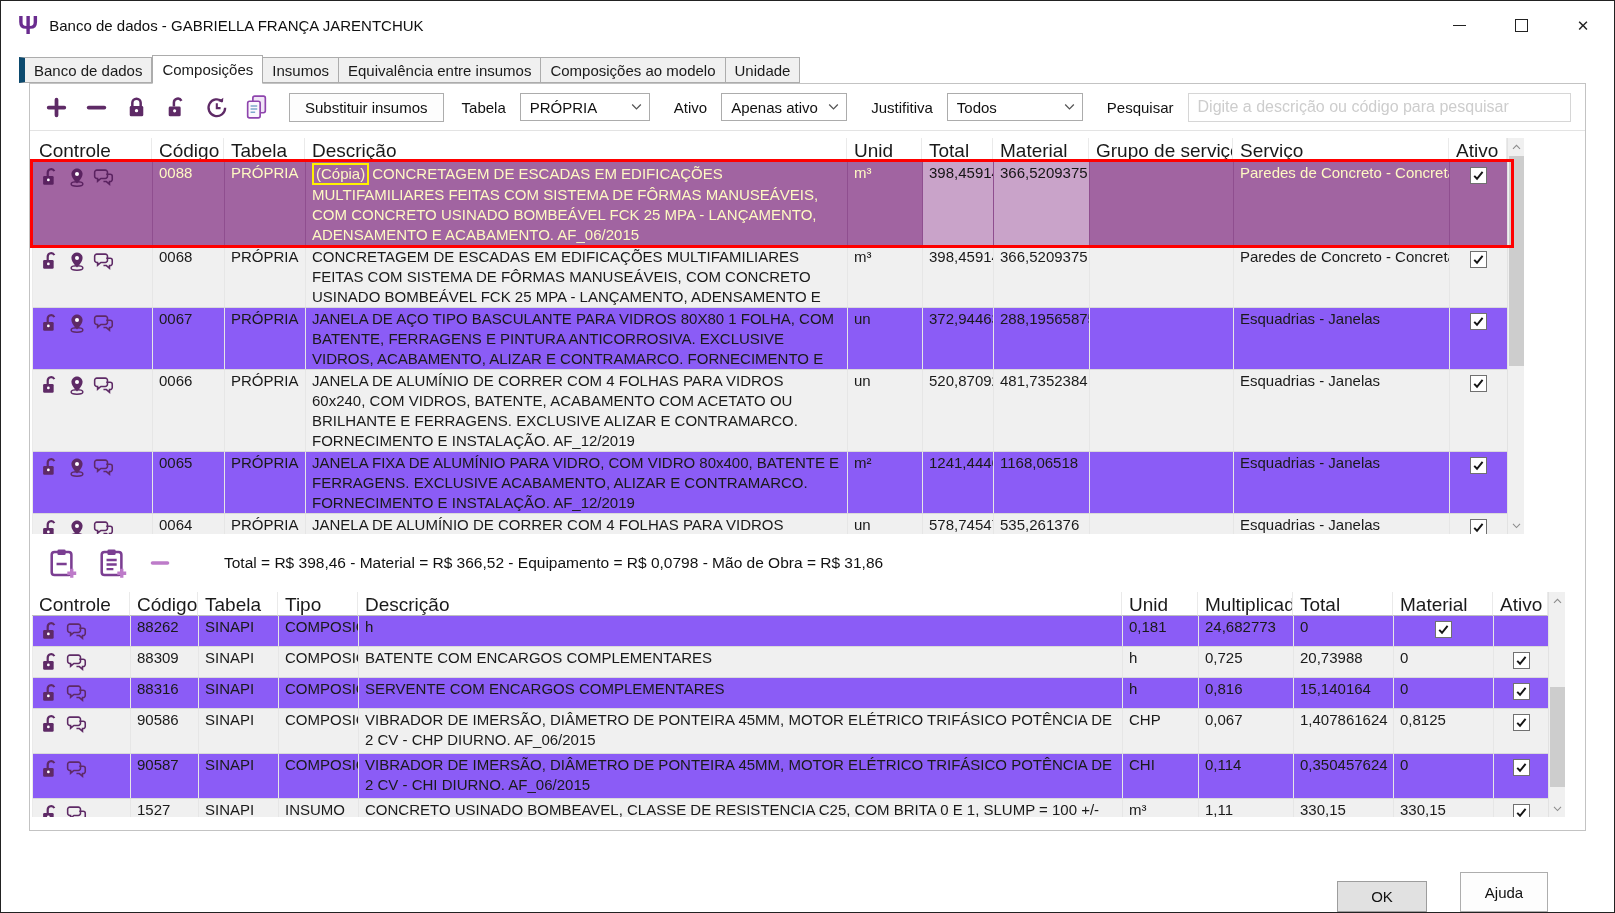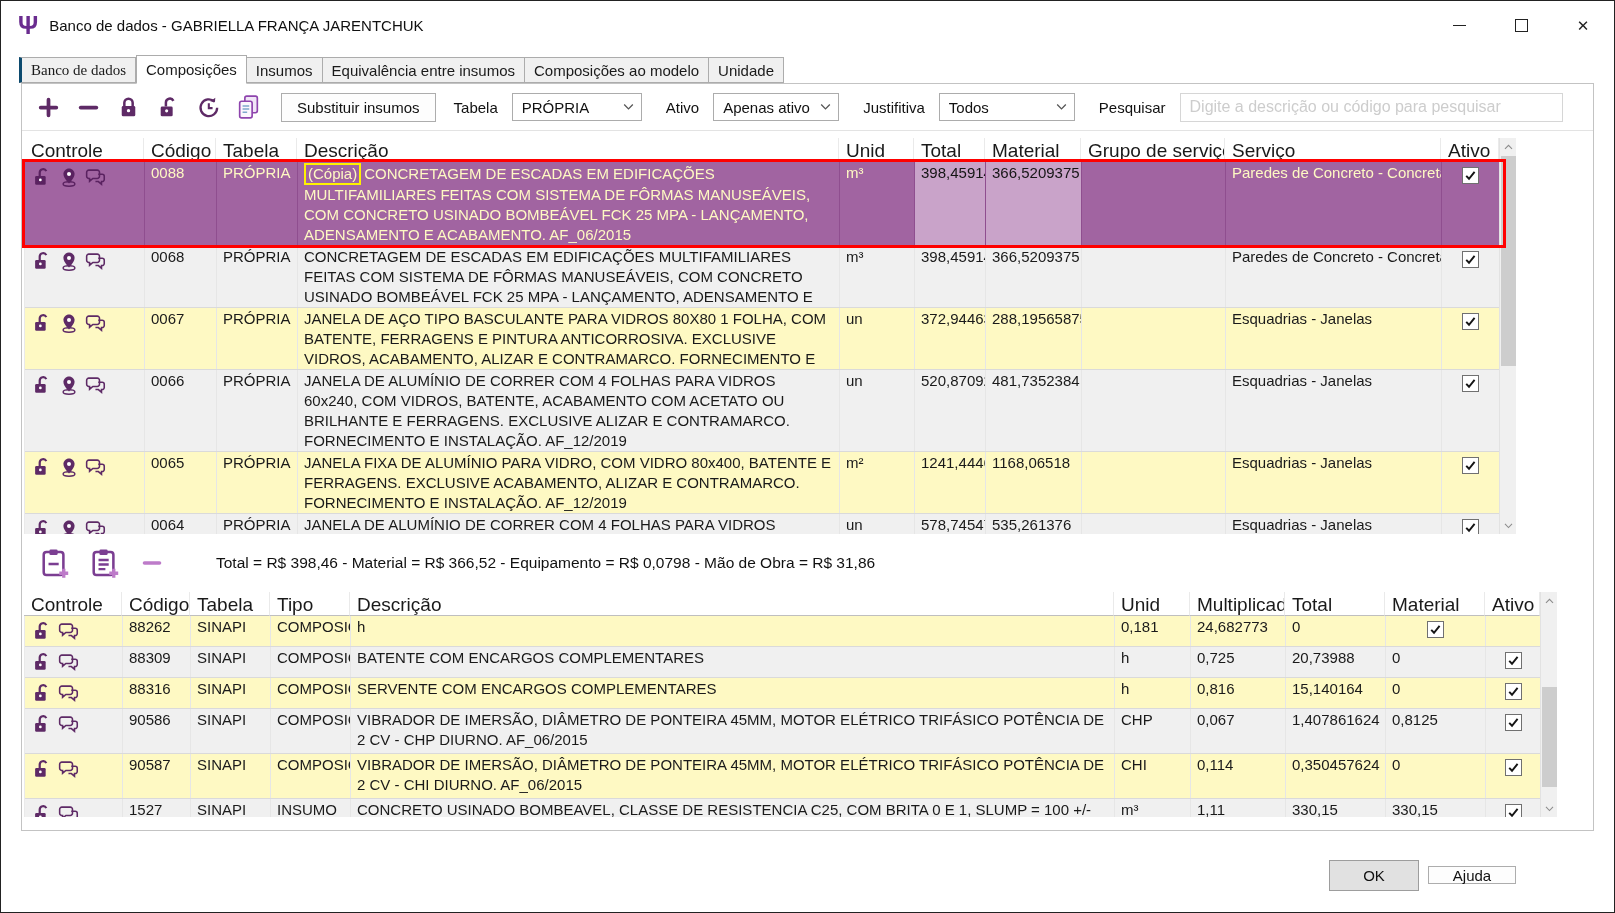--- a/index.html
+++ b/index.html
@@ -14,45 +14,45 @@
   .title-text { font-size:15px; color:#101010; }
   .win-controls { position:absolute; right:0; top:0; height:48px; display:flex; }
   .win-btn { width:62px; height:48px; display:flex; align-items:center; justify-content:center; color:#222; }
   .glyph-min { width:13px; border-top:1.6px solid #222; }
   .glyph-max { width:13px; height:13px; border:1.4px solid #222; }
   .glyph-close { font-size:15px; line-height:1; }
 
   
   .tabstrip { display:flex; align-items:flex-end; padding-left:18px; position:relative; z-index:3; margin-top:6px; }
   .tab { background:#F0F0F0; border:1px solid #ACACAC; border-left:none; height:26px; padding:4px 9px; font-size:15px; color:#1a1a1a; cursor:default; }
-  .tab:first-child { border-left:3px solid #0c4a6e;font-family:Liberation Serif, serif; }
+  .tab:first-child { border-left:6px solid #0c4a6e; }
   .tab.active { background:#fff; height:29px; margin-bottom:-1px; border-left:1px solid #ACACAC; border-bottom:1px solid #fff; padding-top:5px; }
 
-  .tabpane { margin:0 20px; border:1px solid #C3C3C3; background:#fff; height:748px; position:relative; z-index:2; }
+  .tabpane { margin:0 28px; border:1px solid #C3C3C3; background:#fff; height:748px; position:relative; z-index:2; }
 
   
   .toolbar { display:flex; align-items:center; height:47px; padding-left:13px; border-bottom:1px solid #E3E3E3; }
   .tool-ic { width:27px; height:27px; display:flex; align-items:center; justify-content:center; margin-right:13px; color:#5E2A66; }
   .tool-ic svg { width:25px; height:25px; }
   .tool-ic.copy svg { width:30px; height:30px; }
   .btn { border:1px solid #ADADAD; background:#FDFDFD; font-size:15px; font-family:inherit; color:#111; }
   .btn-substituir { height:29px; padding:0 15px; margin:0 18px 0 6px; }
   .tb-label { font-size:15px; color:#111; margin-right:14px; }
   .selectbox { border:1px solid #ACACAC; background:#fff; height:28px; display:flex; align-items:center; justify-content:space-between; padding:0 7px 0 9px; font-size:15px; margin-right:24px; }
   .selectbox svg { width:11px; height:8px; }
   .sel-tabela { width:130px; } .sel-ativo { width:126px; } .sel-just { width:136px; }
   .search-input { width:383px; height:29px; border:1px solid #D6D6D6; font-size:16px; font-family:inherit; padding:0 9px; color:#333; }
   .search-input::placeholder { color:#CDCDCD; }
 
   
   .tblwrap { position:relative; margin-left:2px; }
   .thead { display:grid; background:#fff; }
   .th { font-size:19px; color:#1a1a1a; padding:2px 7px; height:24px; border-right:1px solid #EAEAEA; border-bottom:1px solid #BFBFBF; white-space:nowrap; overflow:hidden; }
   .tbody { overflow:hidden; border-left:1px solid #EAEAEA; }
-  .trow { display:grid; border-bottom:1px solid #DADADA; background:#fef9c3; }
+  .trow { display:grid; border-bottom:1px solid #DADADA; background:#8b5cf6; }
   .trow.gray { background:#F0F0F0; }
   .tcell { font-size:15px; line-height:20px; padding:1px 6px; border-right:1px solid #E6E6E6; overflow:hidden; color:#1a1a1a; }
   .tcell.nowrap { white-space:nowrap; }
   .ctrl-cell { display:flex; align-items:flex-start; gap:5px; padding-top:4px; }
   .ctrl-cell svg { width:22px; height:22px; color:#5E2A66; flex:none; }
 
   .trow.sel { background:#A164A1; }
   .trow.sel .tcell { color:#fef9c3; border-right-color:#8f4e8f; }
   .trow.sel .tcell.lite { background:#C9A3C9; color:#151515; }
   .trow.sel .ctrl-cell svg { color:#5A2260; }
@@ -73,23 +73,23 @@
 
   
   .midbar { display:flex; align-items:center; height:58px; padding-left:16px; }
   .mid-ic { margin-right:17px; color:#7B3E92; display:flex; align-items:center; }
   .mid-ic svg { width:33px; height:33px; }
   .mid-minus { color:#BD7BC9; margin:0 10px 0 2px; }
   .mid-minus svg { width:24px; height:24px; }
   .summary-text { font-size:15.5px; color:#111; margin-left:42px; }
 
   
-  .footer { position:absolute; left:0; right:0; bottom:0; height:81px; display:flex; justify-content:flex-end; align-items:center; padding:7px 98px 0 0; gap:9px; }
+  .footer { position:absolute; left:0; right:0; bottom:0; height:81px; display:flex; justify-content:flex-end; align-items:flex-end; padding:7px 66px 0 0; gap:33px; }
   .btn-ok { width:90px; height:31px; background:#E1E1E1; border:1px solid #9D9D9D; }
-  .btn-ajuda { width:88px; height:18px; }
+  .btn-ajuda { width:88px; height:40px; }
   .hiddensvg { position:absolute; width:0; height:0; overflow:hidden; }
 </style>
 </head>
 <body>
 
 <svg class="hiddensvg" xmlns="http://www.w3.org/2000/svg">
   <symbol id="i-plus" viewBox="0 0 24 24">
       <path d="M12 4.5v15M4.5 12h15" stroke="currentColor" stroke-width="3.6" stroke-linecap="round" fill="none"></path>
     </symbol>
   <symbol id="i-minus" viewBox="0 0 24 24">

